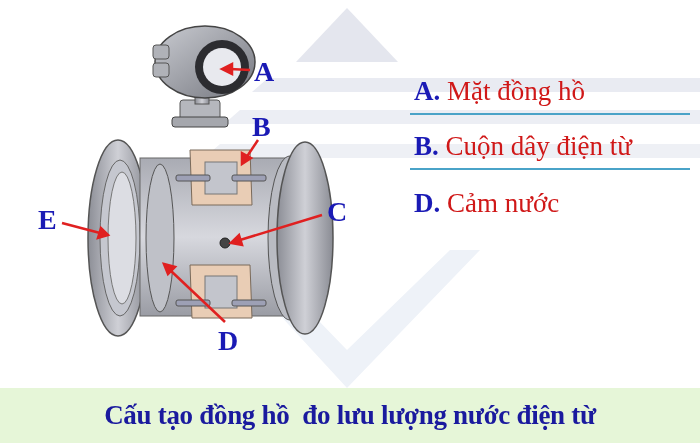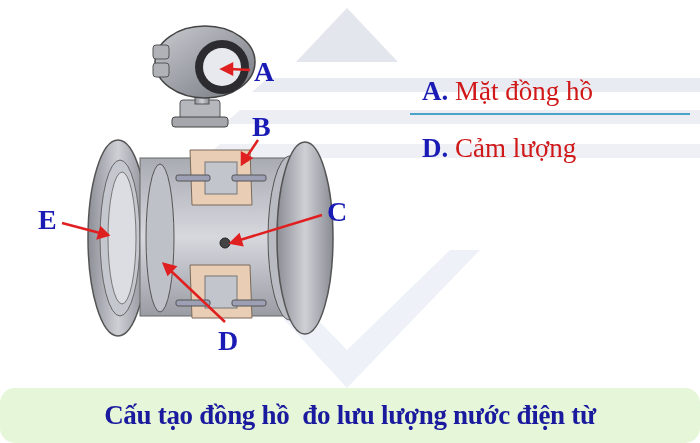--- a/index.html
+++ b/index.html
@@ -5,27 +5,27 @@
     * { margin: 0; padding: 0; box-sizing: border-box; }
     html, body { width: 700px; height: 443px; overflow: hidden; background: #ffffff; }
     body { position: relative; font-family: "Liberation Serif", "DejaVu Serif", serif; }
 
     .canvas { position: absolute; left: 0; top: 0; width: 700px; height: 443px; }
     .watermark { position: absolute; left: 0; top: 0; width: 700px; height: 390px; }
 
     .legend { position: absolute; left: 410px; top: 60px; width: 280px; }
     .legend-row { position: relative; height: 55px; border-bottom: 2px solid #4aa3c8; }
     .legend-row:last-child { border-bottom: none; }
-    .legend-text { position: absolute; left: 12px; bottom: 8px; font-size: 27px; white-space: nowrap; line-height: 1; }
+    .legend-text { position: absolute; left: 4px; bottom: 8px; font-size: 27px; white-space: nowrap; line-height: 1; }
     .legend-key { color: #1a1ab5; font-weight: bold; }
     .legend-label { color: #d01818; }
 
     .callout { position: absolute; color: #1a1ab5; font-weight: bold; font-size: 28px; line-height: 1; }
 
-    .footer { position: absolute; left: 0; top: 388px; width: 700px; height: 55px; background: #e6f6d8; display: flex; align-items: center; justify-content: center; border-radius: 15px; }
+    .footer { position: absolute; left: 0; top: 388px; width: 700px; height: 55px; background: #e6f6d8; display: flex; align-items: center; justify-content: center; }
     .footer-title { color: #1a1a9e; font-weight: bold; font-size: 27px; font-family: "Liberation Serif", "DejaVu Serif", serif; letter-spacing: -0.3px; white-space: pre; }
 
     svg.diagram { position: absolute; left: 0; top: 0; }
   </style>
 </head>
 <body>
 
 <div class="canvas">
 
   <svg class="watermark" width="700" height="390" viewBox="0 0 700 390">
@@ -104,20 +104,23 @@
   <span class="callout" style="left:252px;top:113px;">B</span>
   <span class="callout" style="left:327px;top:198px;">C</span>
   <span class="callout" style="left:218px;top:327px;">D</span>
   <span class="callout" style="left:38px;top:206px;">E</span>
 
   <div class="legend">
     <div class="legend-row">
       <span class="legend-text"><span class="legend-key">A.</span> <span class="legend-label">Mặt đồng hồ</span></span>
     </div>
     <div class="legend-row">
-      <span class="legend-text"><span class="legend-key">D.</span> <span class="legend-label">Cảm lượng</span></span>
+      <span class="legend-text"><span class="legend-key">B.</span> <span class="legend-label">Cuộn dây điện từ</span></span>
+    </div>
+    <div class="legend-row">
+      <span class="legend-text"><span class="legend-key">D.</span> <span class="legend-label">Cảm nước</span></span>
     </div>
   </div>
 
   <div class="footer">
     <span class="footer-title">Cấu tạo đồng hồ  đo lưu lượng nước điện từ</span>
   </div>
 </div>
 
 </body></html>

